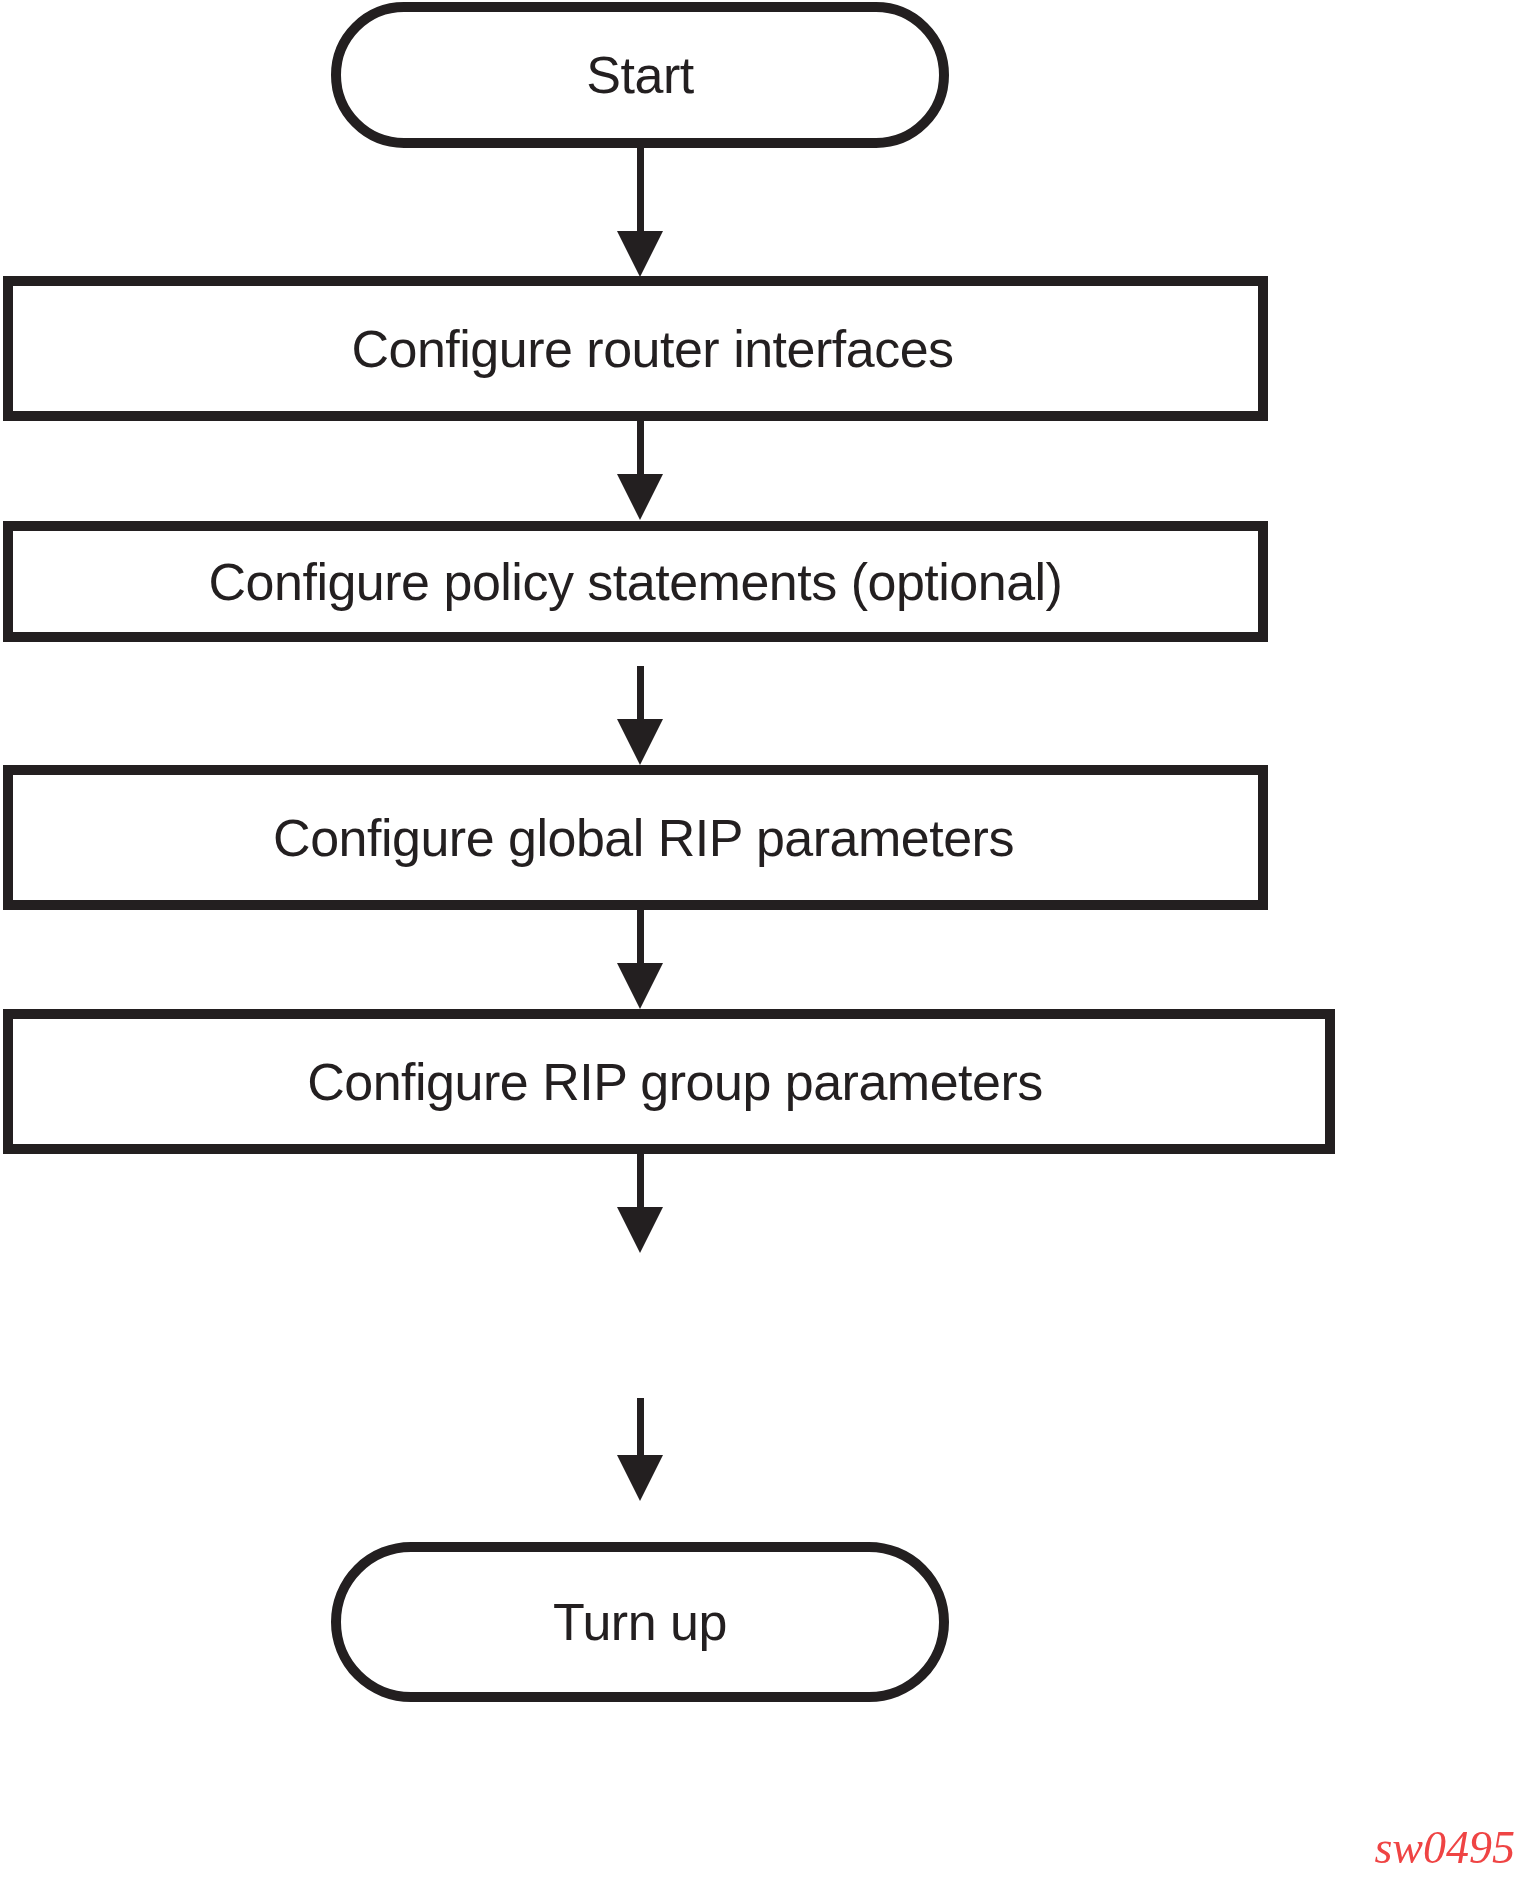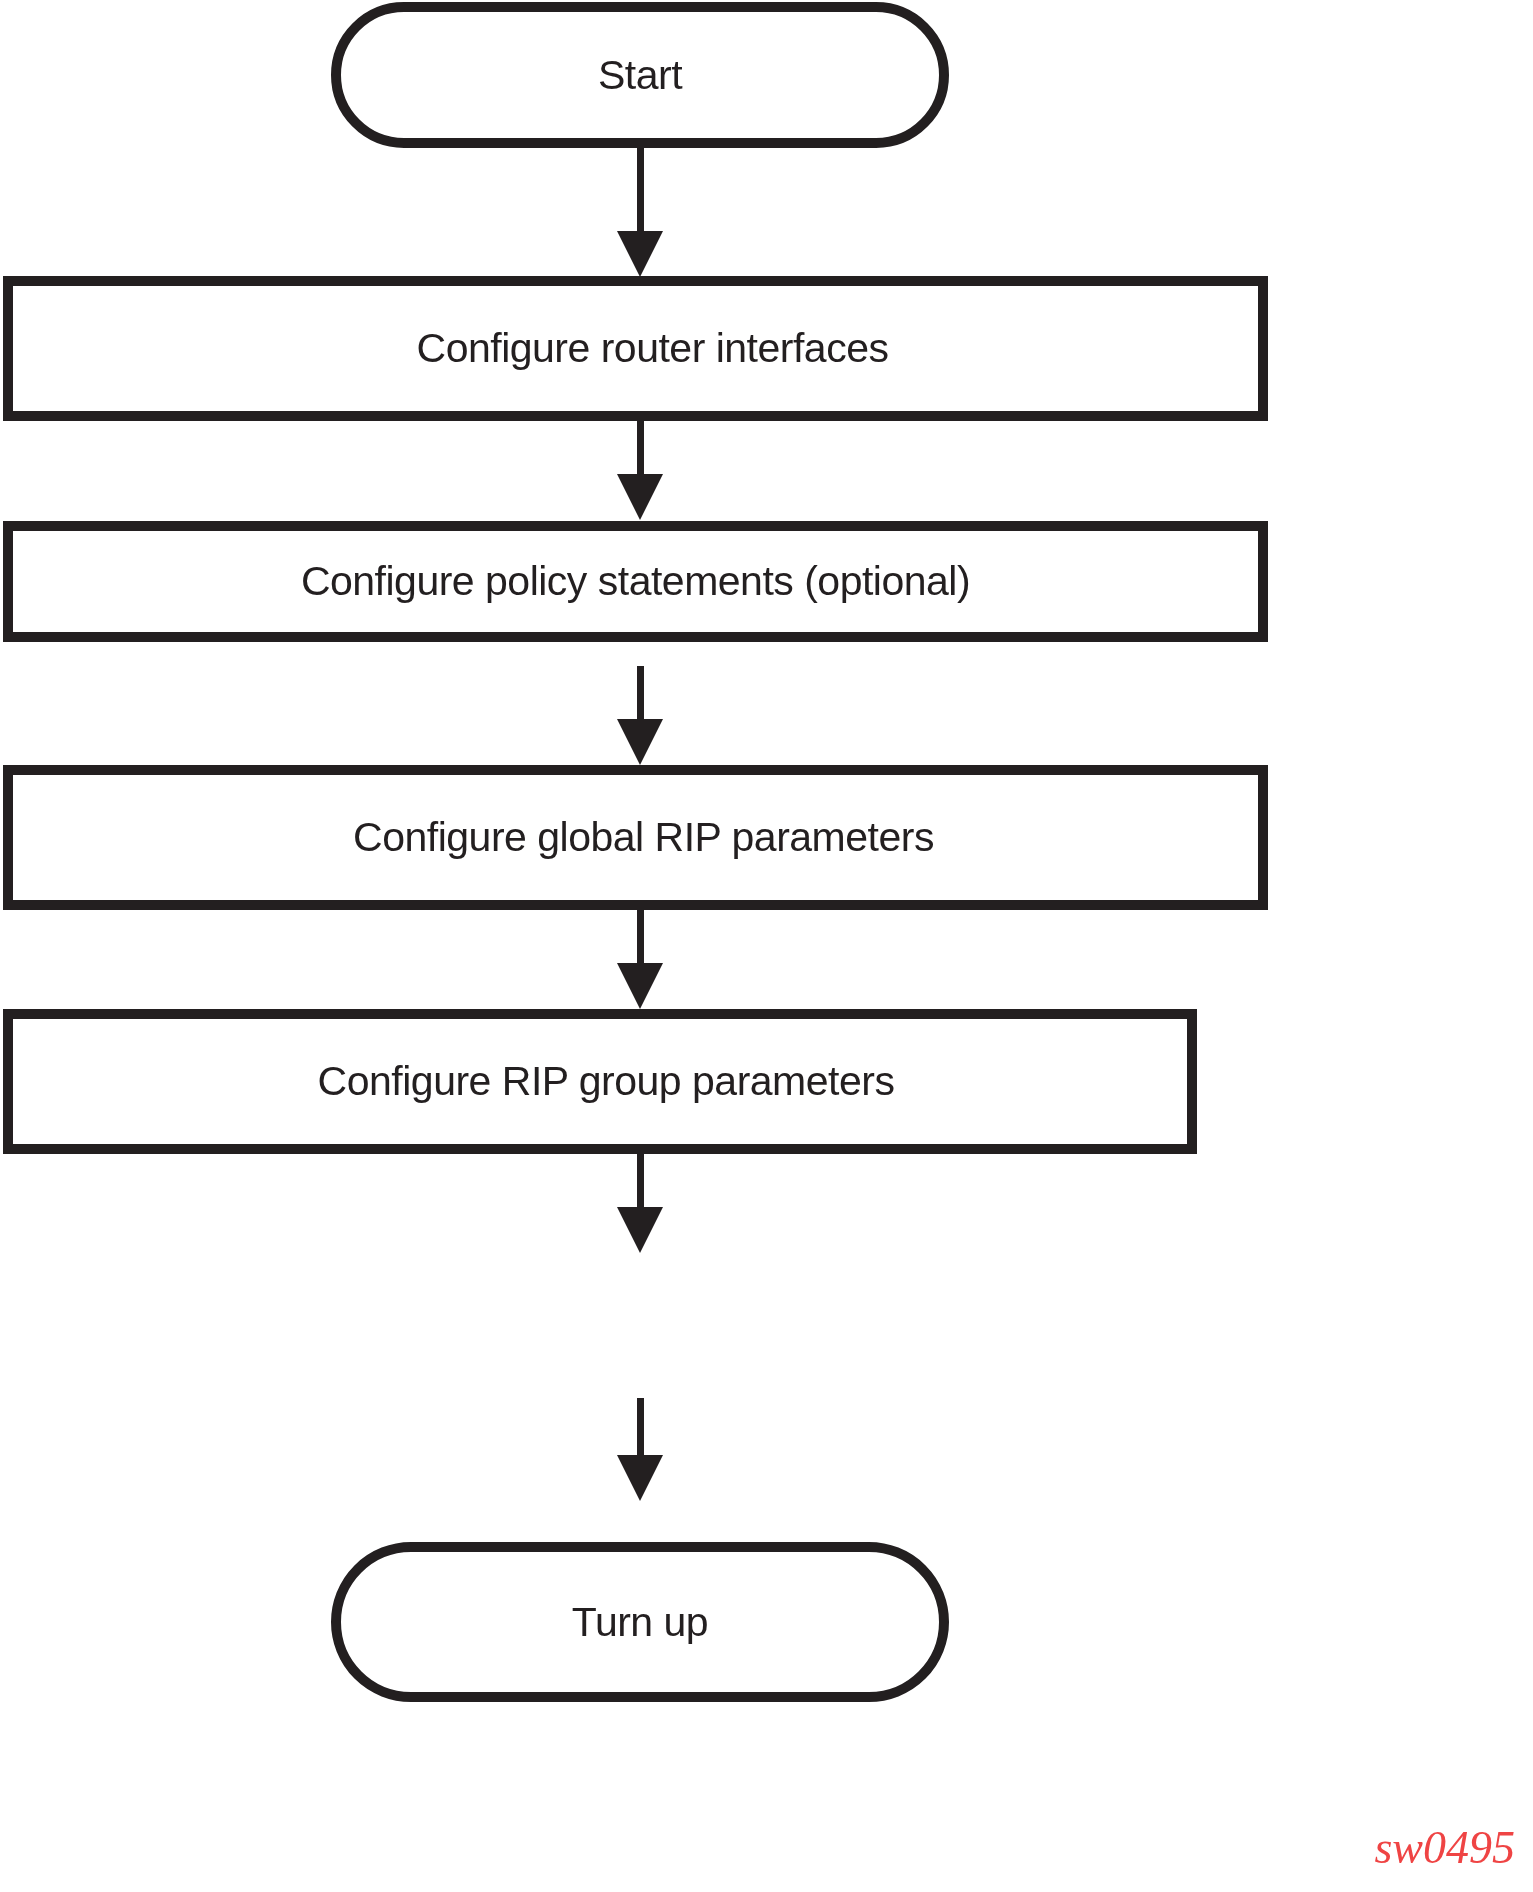--- a/index.html
+++ b/index.html
@@ -37,21 +37,21 @@
   .node-terminal {
     border-radius: 80px;
   }
 
   .node-process {
     border-radius: 0;
   }
 
   .node-label {
     font-family: "Liberation Sans", sans-serif;
-    font-size: 41px;
+    font-size: 52px;
     line-height: 1;
     letter-spacing: -0.5px;
     white-space: nowrap;
     color: #231F20;
     text-align: center;
   }
 
   .connector {
     position: absolute;
     width: 7px;
@@ -102,21 +102,21 @@
   <div class="connector" style="left: 637px; top: 666px; height: 86px; background: rgb(35, 31, 32);"></div>
   <div class="arrowhead" style="left: 617px; top: 719px; border-top-color: rgb(35, 31, 32);"></div>
 
   <div class="node node-process" style="left: 3px; top: 765px; width: 1265px; height: 145px; border-color: rgb(35, 31, 32); padding-left: 16px;">
     <span class="node-label">Configure global RIP parameters</span>
   </div>
 
   <div class="connector" style="left: 637px; top: 910px; height: 86px; background: rgb(35, 31, 32);"></div>
   <div class="arrowhead" style="left: 617px; top: 963px; border-top-color: rgb(35, 31, 32);"></div>
 
-  <div class="node node-process" style="left: 3px; top: 1009px; width: 1194px; height: 145px; border-color: rgb(35, 31, 32); padding-left: 12px;">
+  <div class="node node-process" style="left: 3px; top: 1009px; width: 1332px; height: 145px; border-color: rgb(35, 31, 32); padding-left: 12px;">
     <span class="node-label">Configure RIP group parameters</span>
   </div>
 
   <div class="connector" style="left: 637px; top: 1154px; height: 86px; background: rgb(35, 31, 32);"></div>
   <div class="arrowhead" style="left: 617px; top: 1207px; border-top-color: rgb(35, 31, 32);"></div>
 
 
   <div class="connector" style="left: 637px; top: 1398px; height: 90px; background: rgb(35, 31, 32);"></div>
   <div class="arrowhead" style="left: 617px; top: 1383px; margin-top: 72px; border-top-color: rgb(35, 31, 32);"></div>
 

